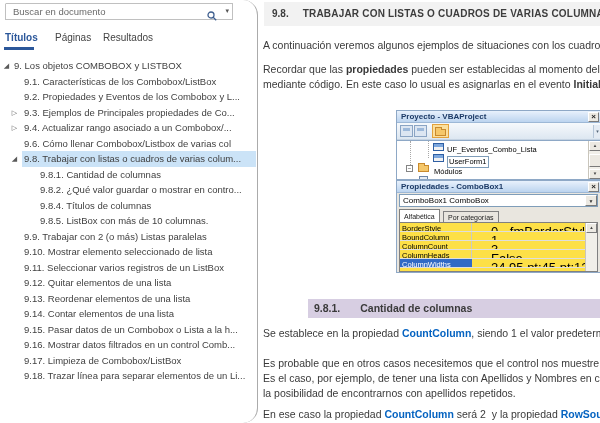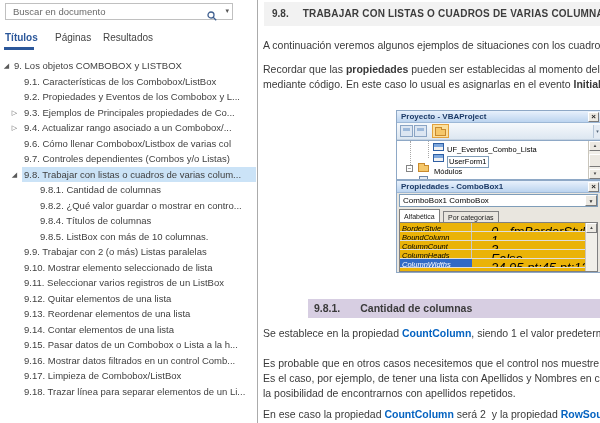--- a/index.html
+++ b/index.html
@@ -2,21 +2,21 @@
 <html><head>
 <meta charset="utf-8">
 <style>
   * { margin:0; padding:0; box-sizing:border-box; }
   html,body { background:#fff; }
   body { font-family:"Liberation Sans", sans-serif; }
   .screen { position:relative; width:600px; height:423px; background:#fff; overflow:hidden; }
 
   
   .nav { position:absolute; left:0; top:0; width:258px; height:423px; background:#fff;
-         border-right:1px solid #ababab; overflow:hidden; }
+         border-right:1px solid #ababab; overflow:hidden;border-radius:15px; }
   .search { position:absolute; left:5px; top:3px; width:228px; height:17px;
             border:1px solid #c0c0c0; background:#fff; }
   .search .ph { position:absolute; left:7px; top:2px; font-size:9.5px; color:#6a6a6a; line-height:12px; }
   .search .mag { position:absolute; right:15px; top:3px; }
   .search .chev { position:absolute; right:3px; top:3px; font-size:7px; color:#555; }
 
   .tab { position:absolute; top:32px; font-size:10px; color:#444; cursor:default; }
   .tab.active { color:#2b579a; font-weight:bold; }
   .t1 { left:5px; } .t2 { left:55px; } .t3 { left:103px; }
   .tab-underline { position:absolute; left:4px; top:47px; width:30px; height:3px; background:#2b579a; }
@@ -89,22 +89,22 @@
            border:1px solid #7f9db9; line-height:11px; font-size:8px; padding-left:3px; white-space:nowrap; }
   .combo b { font-weight:normal; }
   .combobtn { position:absolute; right:0; top:0; width:12px; height:11px; background:#ece9e2;
               border:1px solid; border-color:#ffffff #7a7a7a #7a7a7a #ffffff;
               font-size:5px; line-height:10px; text-align:center; color:#333; }
   .ptabs { position:absolute; left:2px; top:28px; right:3px; height:13px; }
   .ptab { position:absolute; bottom:0; height:11px; font-size:7px; line-height:11px; padding:0 4px;
           border:1px solid #808080; border-bottom:none; background:#e9e6df; color:#222; white-space:nowrap; }
   .ptab.active { background:#fff; height:13px; line-height:13px; }
   .pt1 { left:0; z-index:2; } .pt2 { left:44px; }
-  .grid { position:absolute; left:2px; top:41px; right:3px; bottom:0; background:#eab308;
-          border:1px solid #808080; overflow:hidden;font-style:italic; }
+  .grid { position:absolute; left:2px; top:41px; right:3px; bottom:0; background:#fde047;
+          border:1px solid #808080; overflow:hidden; }
   .grow { position:absolute; left:0; right:12px; height:9px; border-bottom:1px solid #dedede; }
   .gname { position:absolute; left:0; top:0; bottom:0; width:72px; border-right:1px solid #c8c8c8;
            padding:1px 0 0 2px; font-size:7.5px; overflow:hidden; white-space:nowrap; }
   .gval { position:absolute; left:73px; right:0; top:0; bottom:0; padding:1px 0 0 18px; font-size:13px;
           overflow:hidden; white-space:nowrap; }
   .grow.gsel .gname { background:#316ac5; color:#fff; border-right-color:#316ac5; }
   .gscroll { position:absolute; right:0; top:0; bottom:0; width:12px; background:#f1efe9;
              border-left:1px solid #c9c5bb; }
 </style>
 </head>
@@ -144,23 +144,20 @@
           <span class="arr a1">▷</span>
           <span class="lab">9.3. Ejemplos de Principales propiedades de Co...</span>
         </div>
       <div class="trow lvl1">
           <span class="arr a1">▷</span>
           <span class="lab">9.4. Actualizar rango asociado a un Combobox/...</span>
         </div>
       <div class="trow lvl1">
           <span class="lab">9.6. Cómo llenar Combobox/Listbox de varias col</span>
         </div>
-      <div class="trow lvl1">
-          <span class="lab">9.7. Controles dependientes (Combos y/o Listas)</span>
-        </div>
       <div class="trow lvl1 sel">
           <span class="arr a1">◢</span>
           <span class="lab">9.8. Trabajar con listas o cuadros de varias colum...</span>
         </div>
       <div class="trow lvl2">
           <span class="lab">9.8.1. Cantidad de columnas</span>
         </div>
       <div class="trow lvl2">
           <span class="lab">9.8.2. ¿Qué valor guardar o mostrar en contro...</span>
         </div>

